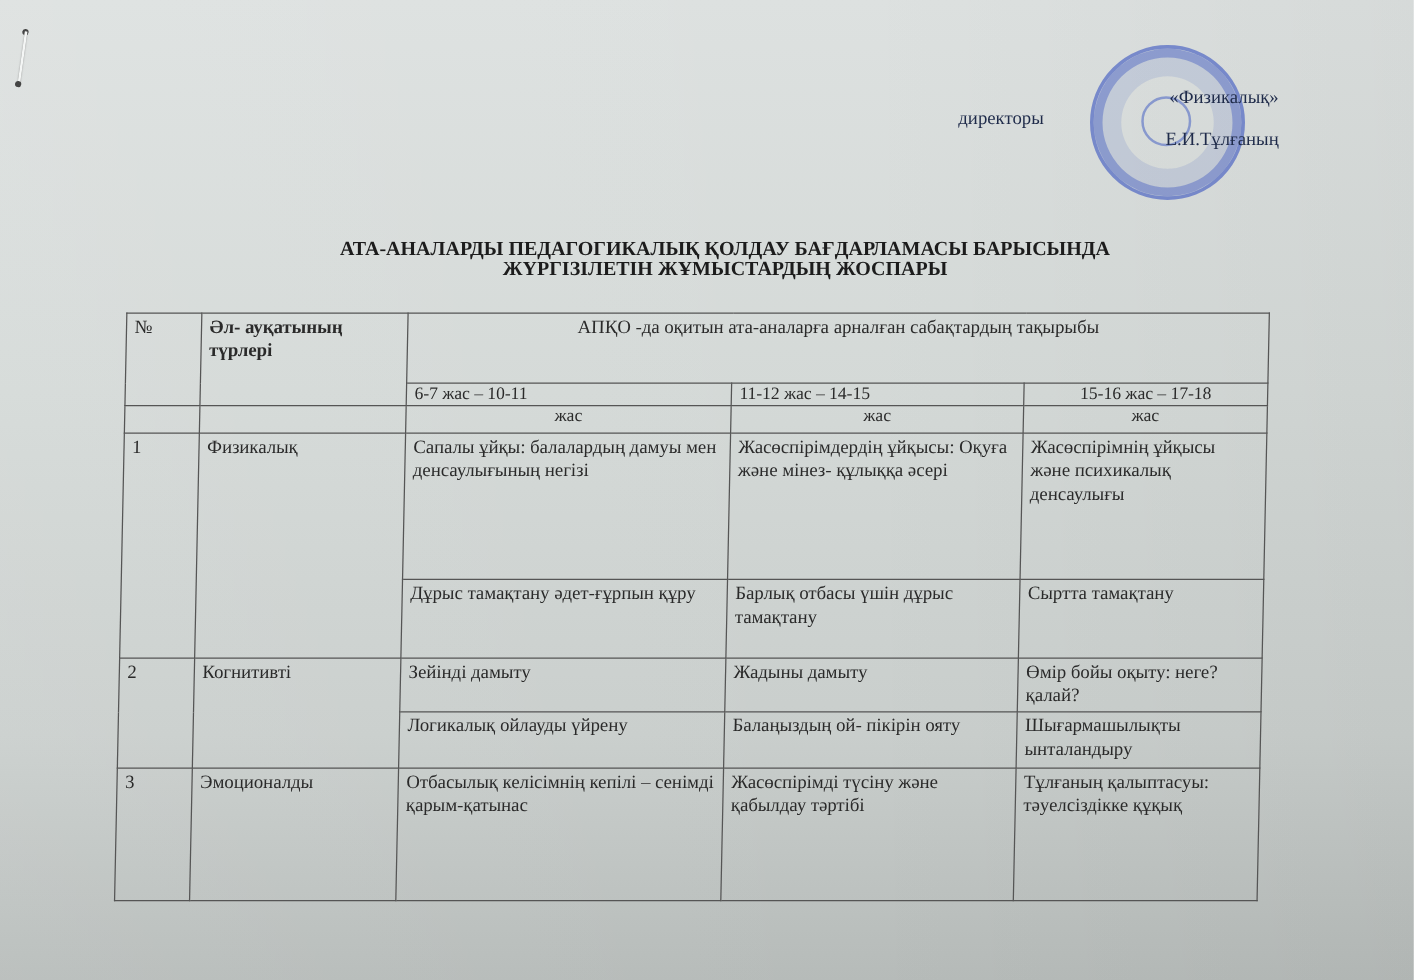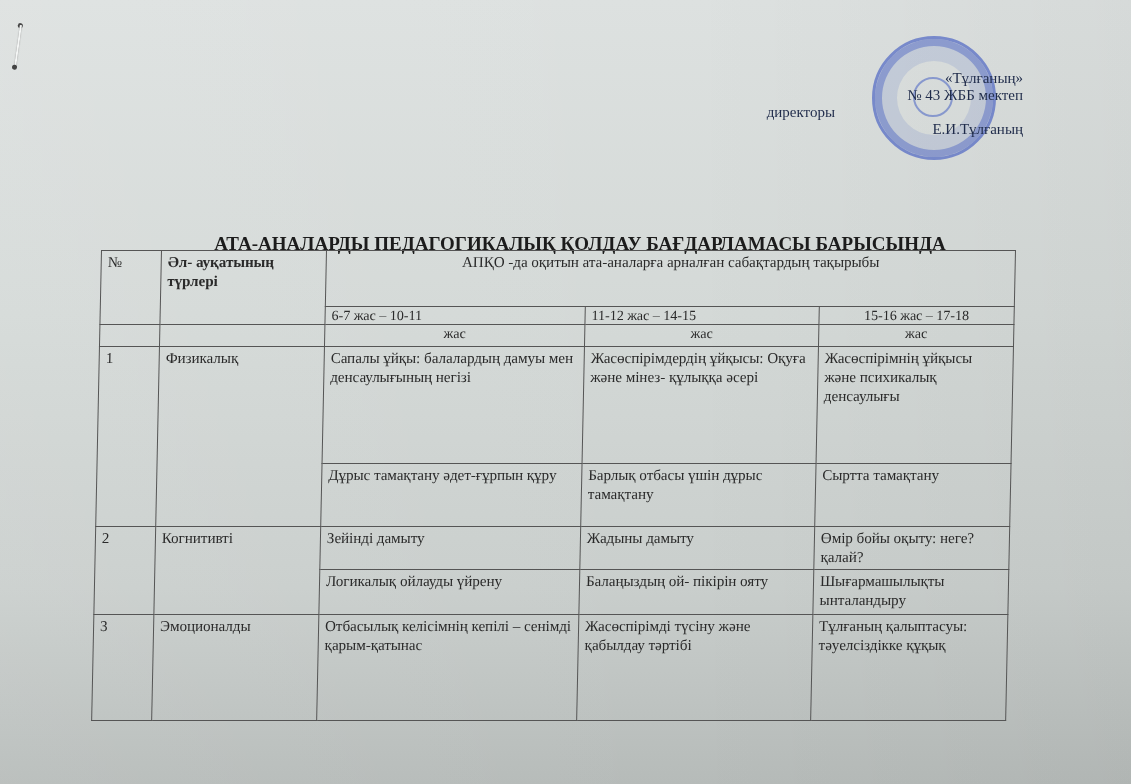--- a/index.html
+++ b/index.html
@@ -34,21 +34,21 @@
   }
   .approval {
     position:absolute; right:108px; top:70px; text-align:right;
     font-size:15px; line-height:17px; color:#1f2b4a;
   }
   .approval .line { display:block; white-space:nowrap; }
   .approval .l3 { margin-right:188px; text-align:right; }
 
   .title {
     position:absolute; left:200px; width:760px; top:192px; text-align:center;
-    font-weight:bold; font-size:19px; line-height:16px; color:#1c1c1c;margin-top:44px;
+    font-weight:bold; font-size:16px; line-height:16px; color:#1c1c1c;
   }
   .title span { display:block; }
 
   table.plan {
     position:absolute; left:101px; top:250px; width:914px;
     border-collapse:collapse; table-layout:fixed;
     font-size:15px; color:#2a2a2a;
     transform: skewX(-1.2deg); transform-origin: top left;
   }
   table.plan td, table.plan th {
@@ -68,28 +68,28 @@
 
 <div class="staple">
   <div class="dot d1"></div>
     <div class="bar"></div>
     <div class="dot d2"></div>
 </div>
 
 <div class="stamp"></div>
 
 <div class="approval">
-  <span class="line">«Тұлғаның»</span>
-  <span class="line">№ 43 ЖББ мектеп</span>
+  <span class="line">«Физикалық»</span>
   <span class="line l3">директоры</span>
   <span class="line">Е.И.Тұлғаның</span>
 </div>
 
 <div class="title">
   <span>АТА-АНАЛАРДЫ ПЕДАГОГИКАЛЫҚ ҚОЛДАУ БАҒДАРЛАМАСЫ БАРЫСЫНДА</span>
+  <span>ЖҮРГІЗІЛЕТІН ЖҰМЫСТАРДЫҢ ЖОСПАРЫ</span>
 </div>
 
 <table class="plan">
   <colgroup>
     <col style="width:60px">
     <col style="width:165px">
     <col style="width:260px">
     <col style="width:234px">
     <col style="width:195px">
   </colgroup>

